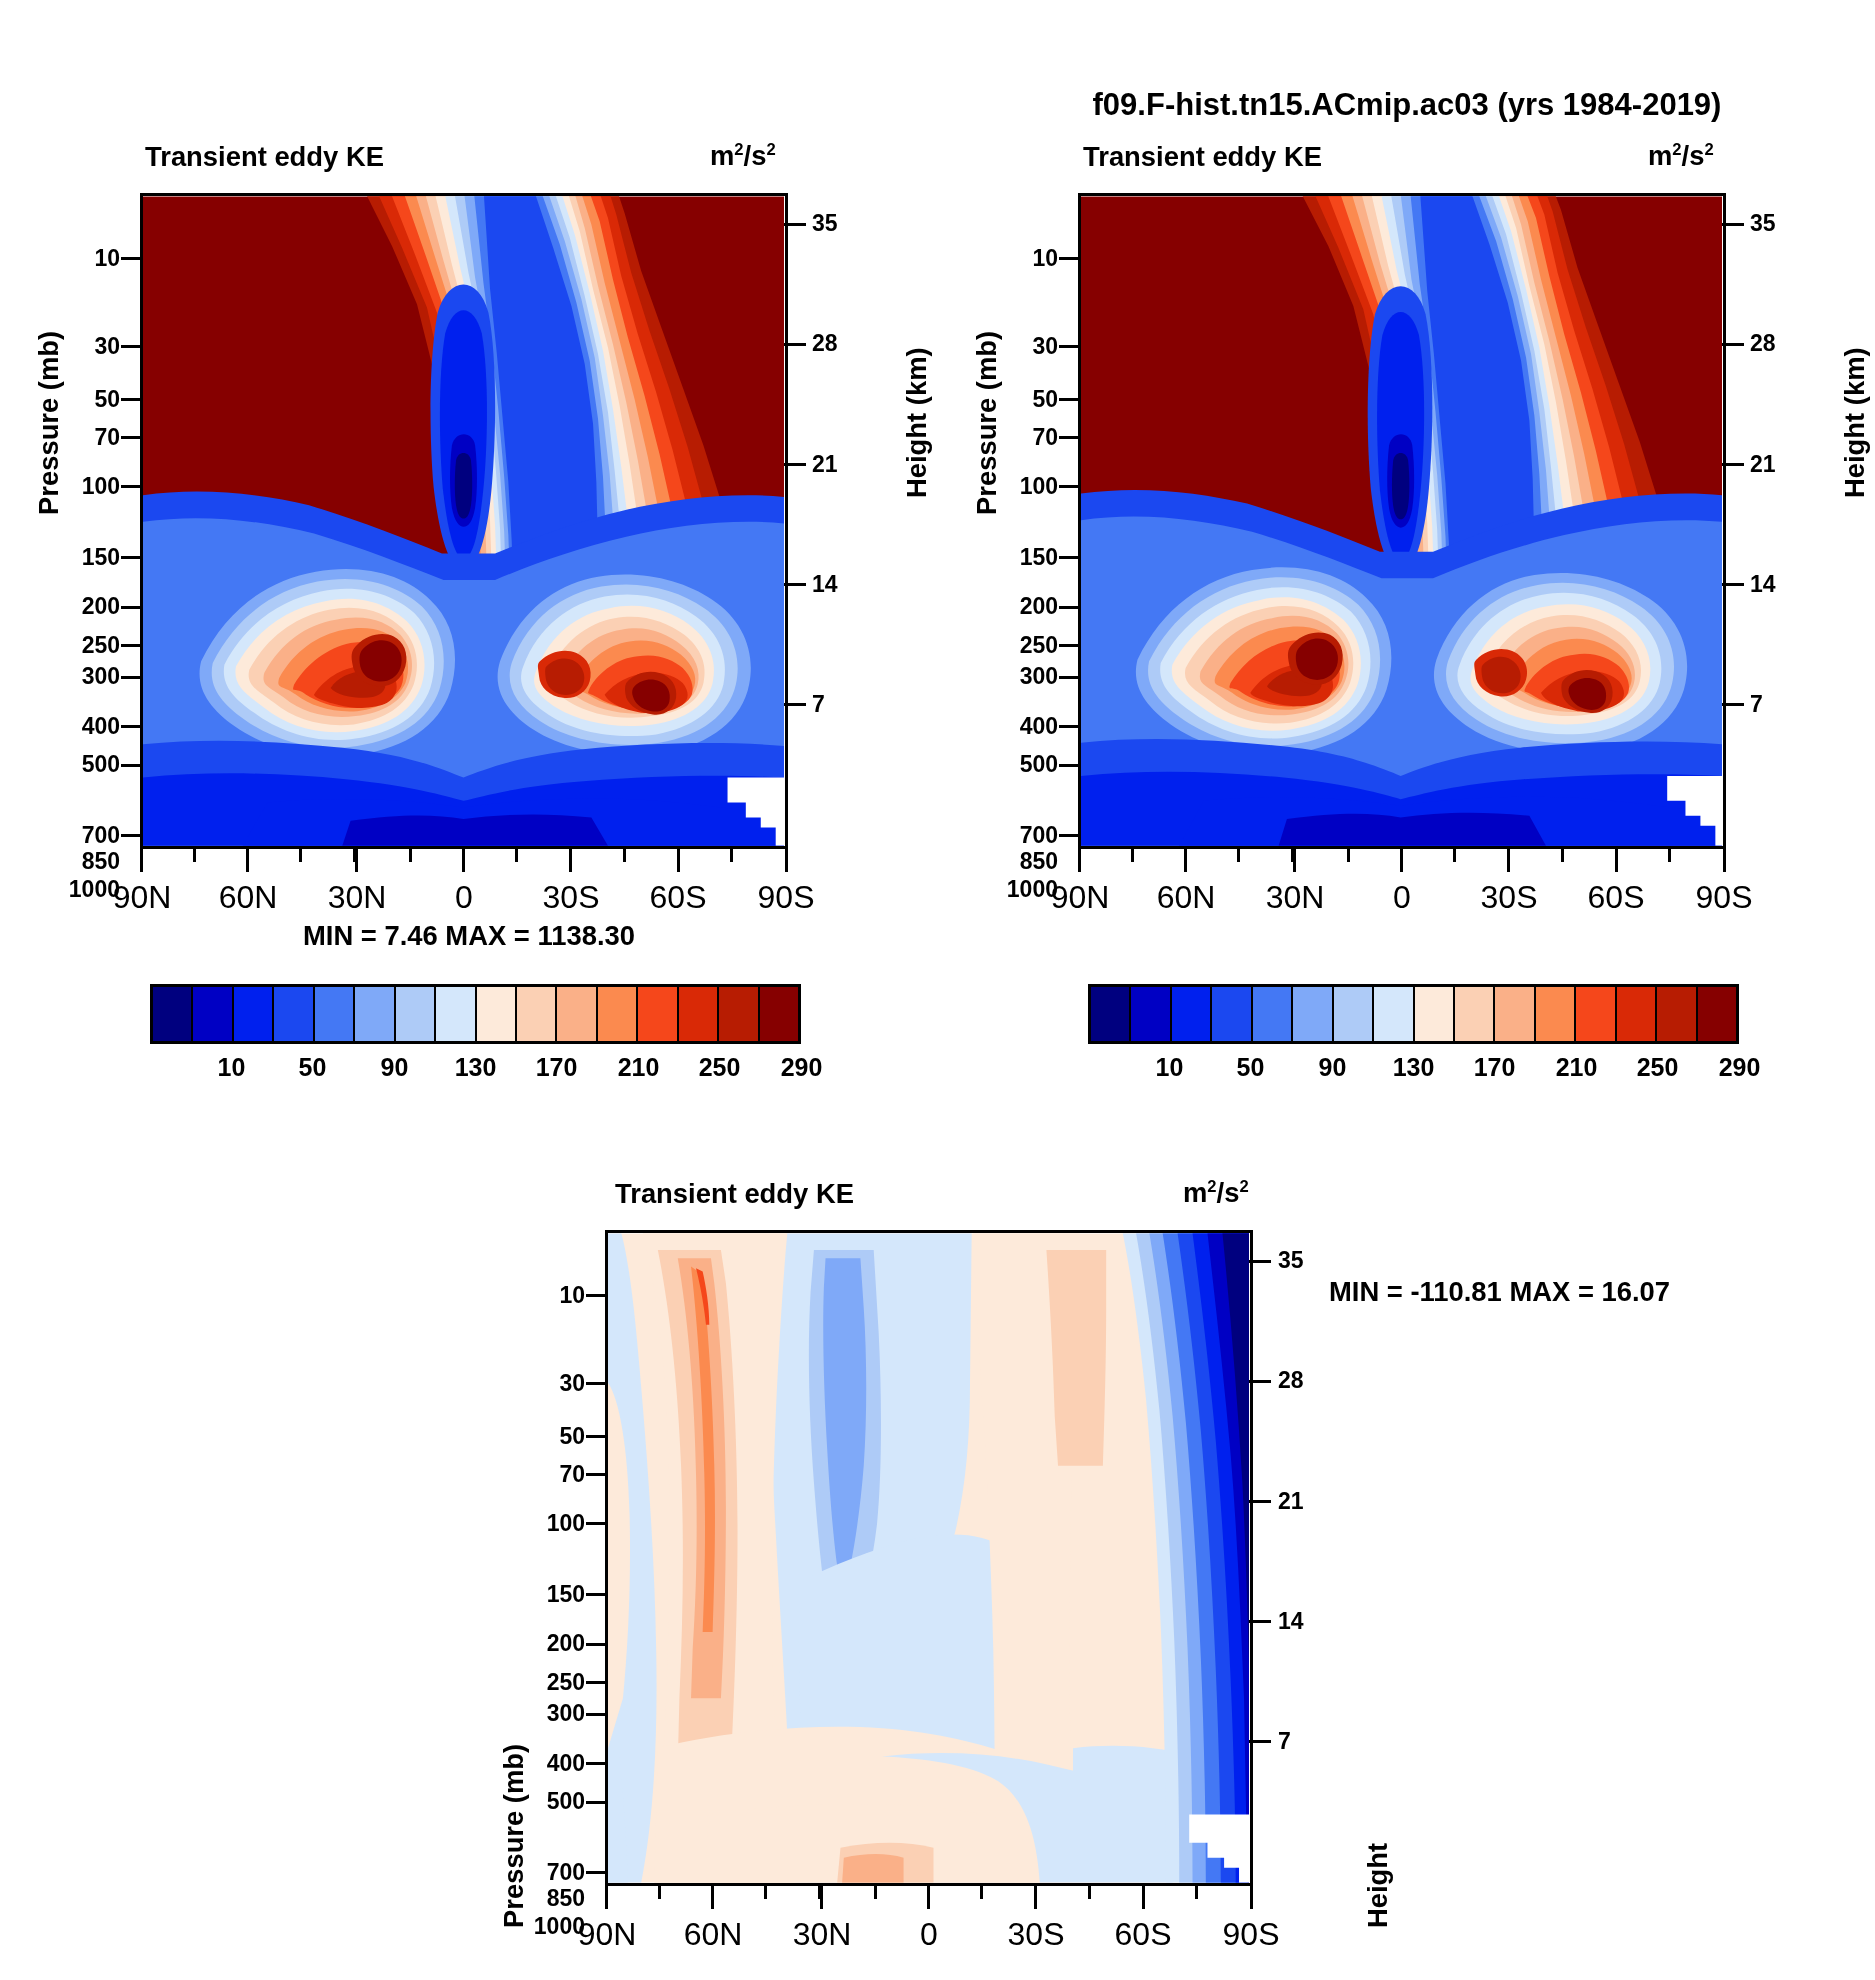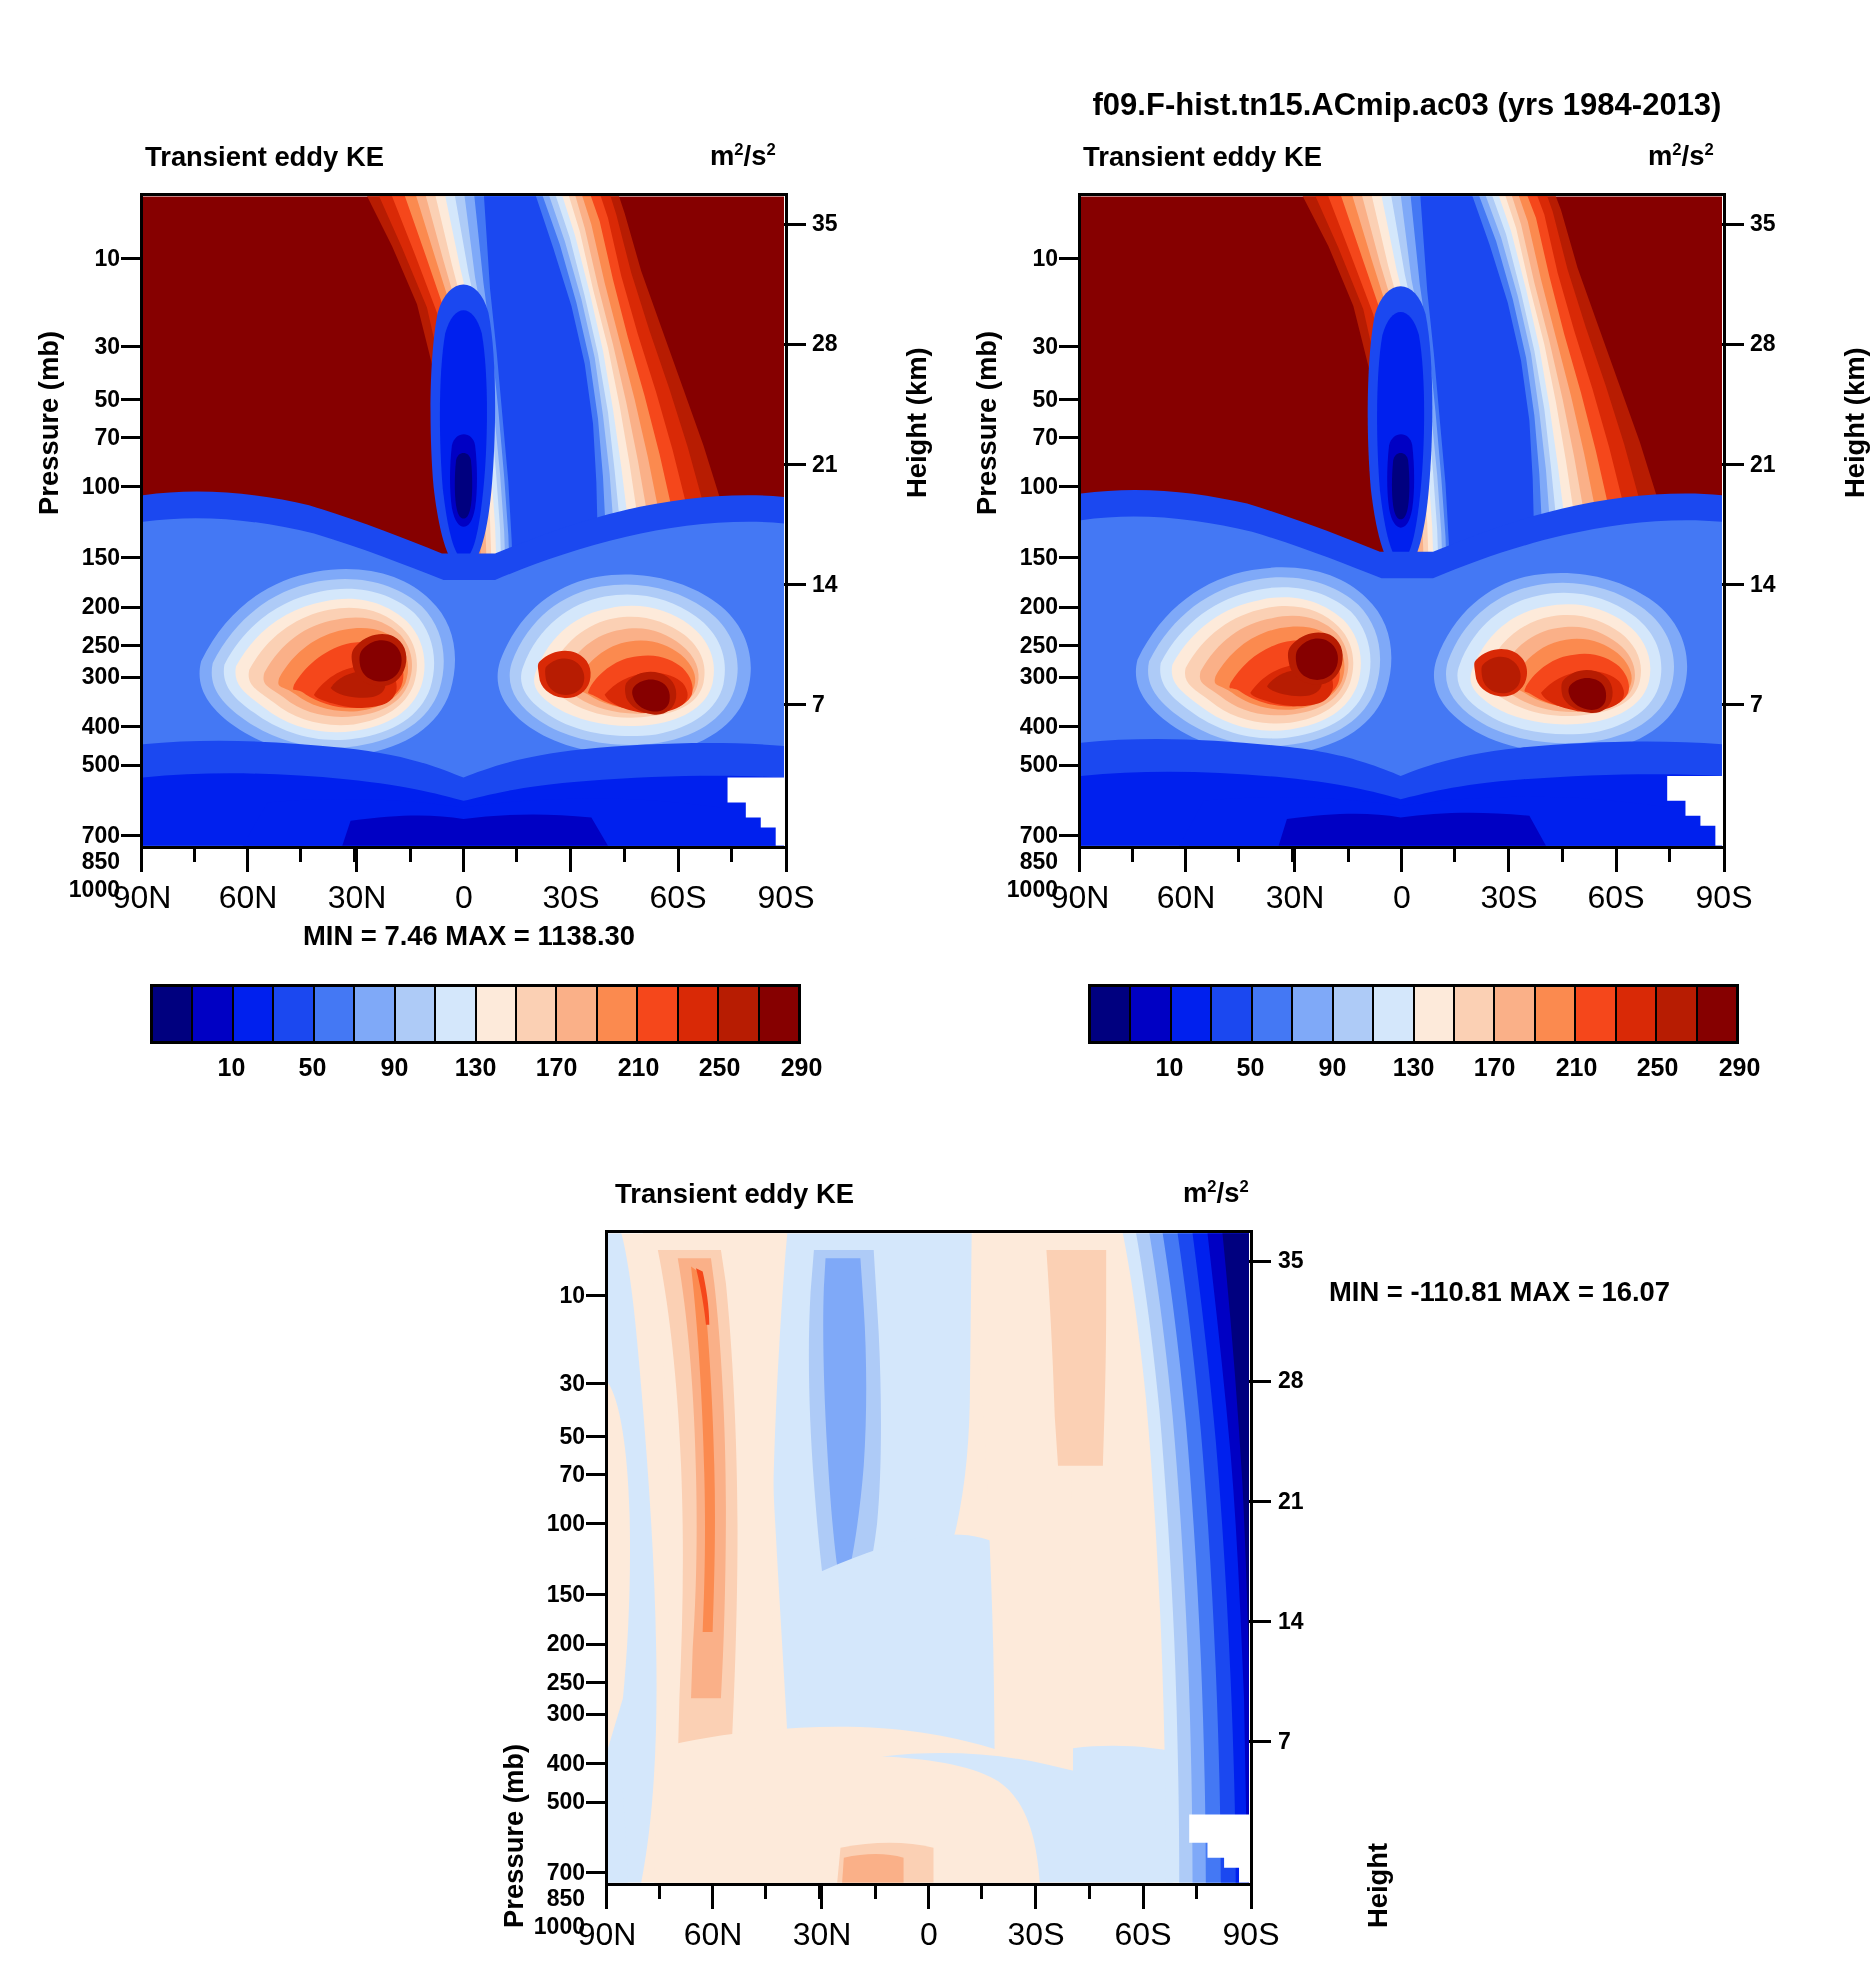--- a/index.html
+++ b/index.html
@@ -213,21 +213,21 @@
       <div class="abs cbl" style="left:204px;top:0;width:81px;text-align:center;">90</div>
       <div class="abs cbl" style="left:285px;top:0;width:81px;text-align:center;">130</div>
       <div class="abs cbl" style="left:366px;top:0;width:81px;text-align:center;">170</div>
       <div class="abs cbl" style="left:448px;top:0;width:81px;text-align:center;">210</div>
       <div class="abs cbl" style="left:529px;top:0;width:81px;text-align:center;">250</div>
       <div class="abs cbl" style="left:611px;top:0;width:81px;text-align:center;">290</div>
     </div>
   </div>
 
   <div class="abs" style="left:938px;top:0;width:938px;height:1097px;">
-    <div class="abs panel-title" style="left:0;width:938px;top:87px;">f09.F-hist.tn15.ACmip.ac03 (yrs 1984-2013)</div>
+    <div class="abs panel-title" style="left:0;width:938px;top:87px;">f09.F-hist.tn15.ACmip.ac03 (yrs 1984-2019)</div>
     <div class="abs var-label" style="left:145px;top:141px;">Transient eddy KE</div>
     <div class="abs unit-label" style="left:710px;top:140px;">
       <span>m</span><sup>2</sup>/<span>s</span><sup>2</sup>
     </div>
 
     <div class="abs rot axname" style="left:33px;top:515px;">Pressure (mb)</div>
     <div class="abs rot axname" style="left:901px;top:498px;">Height (km)</div>
 
     <div class="abs frame" style="left:140px;top:193px;width:648px;height:656px;">
       <svg width="641" height="650" viewBox="0 0 772 782">

